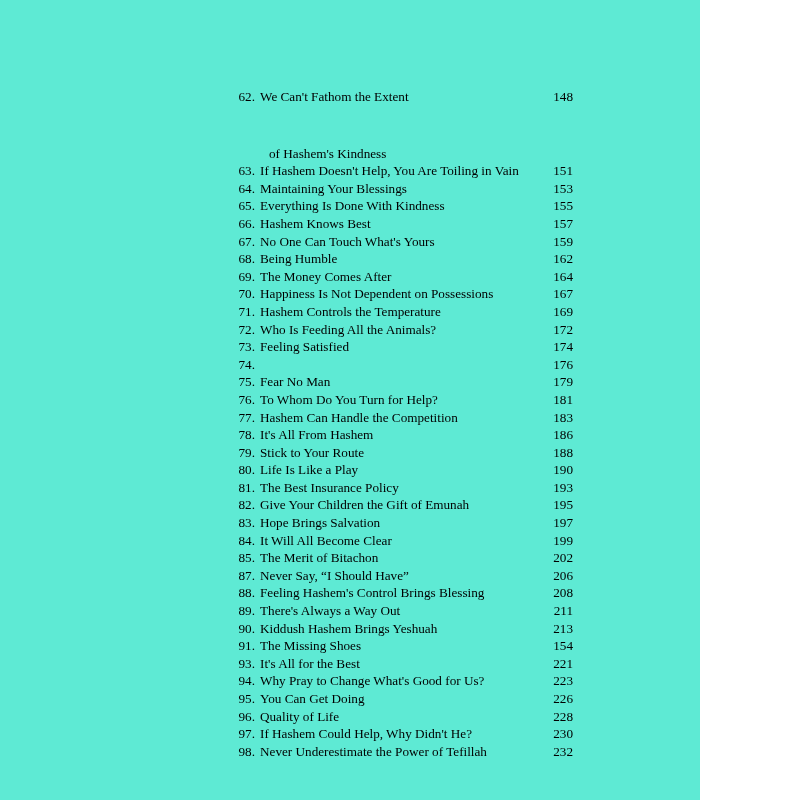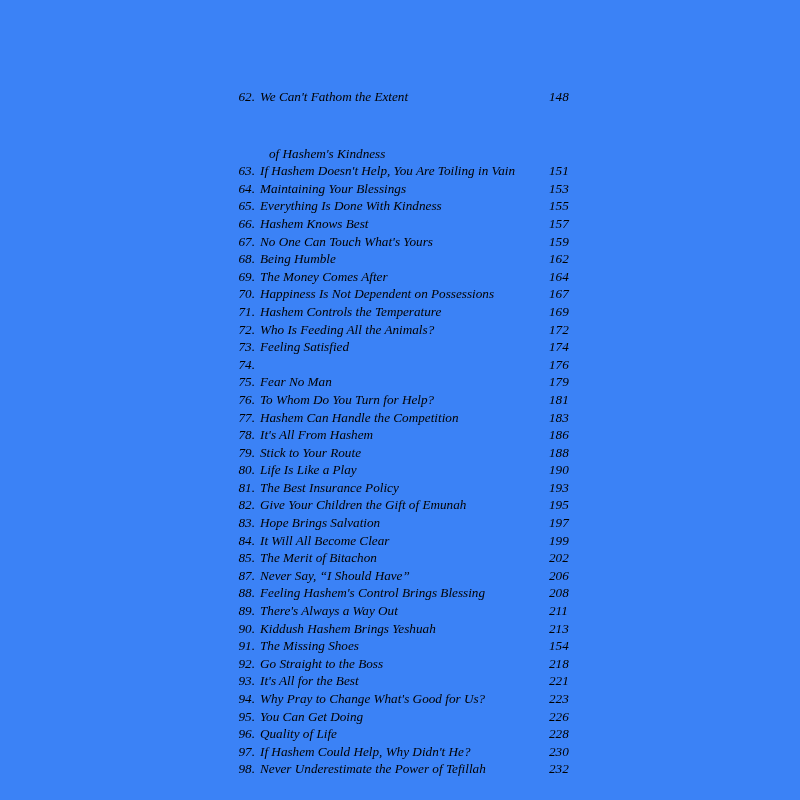--- a/index.html
+++ b/index.html
@@ -9,24 +9,23 @@
   }
   body {
     width: 800px;
     height: 800px;
     font-family: "Liberation Serif", serif;
     color: #000000;
     overflow: hidden;
   }
   .page {
     position: relative;
-    width: 800px;
+    width: 700px;
     height: 800px;
-    background: #3b82f6;
-    font-style: italic;
+    background: #5eead4;
   }
   .toc {
     position: absolute;
     left: 228px;
     top: 88px;
     width: 345px;
   }
   .toc-row {
     display: flex;
     align-items: flex-start;
@@ -49,20 +48,21 @@
   .toc-title {
     max-width: 268px;
   }
   .toc-title .cont {
     display: block;
     padding-left: 9px;
     margin-top: 39px;
   }
   .toc-page {
     flex: 0 0 auto;
+    text-align: right;
     min-width: 24px;
     white-space: nowrap;
   }
 </style>
 </head>
 <body>
 
 <div class="page">
   <div class="toc" id="toc-list">
       <div class="toc-row">
@@ -262,27 +262,20 @@
       </div>
       <div class="toc-row">
         <div class="toc-entry">
           <span class="toc-num">91.</span>
           <span class="toc-title"><span>The Missing Shoes</span></span>
         </div>
         <span class="toc-page">154</span>
       </div>
       <div class="toc-row">
         <div class="toc-entry">
-          <span class="toc-num">92.</span>
-          <span class="toc-title"><span>Go Straight to the Boss</span></span>
-        </div>
-        <span class="toc-page">218</span>
-      </div>
-      <div class="toc-row">
-        <div class="toc-entry">
           <span class="toc-num">93.</span>
           <span class="toc-title"><span>It's All for the Best</span></span>
         </div>
         <span class="toc-page">221</span>
       </div>
       <div class="toc-row">
         <div class="toc-entry">
           <span class="toc-num">94.</span>
           <span class="toc-title"><span>Why Pray to Change What's Good for Us?</span></span>
         </div>

